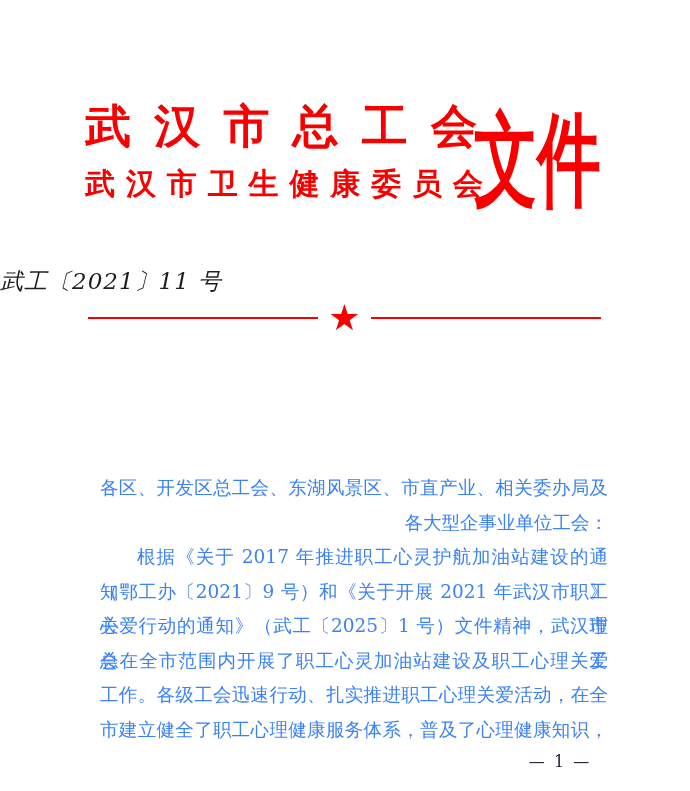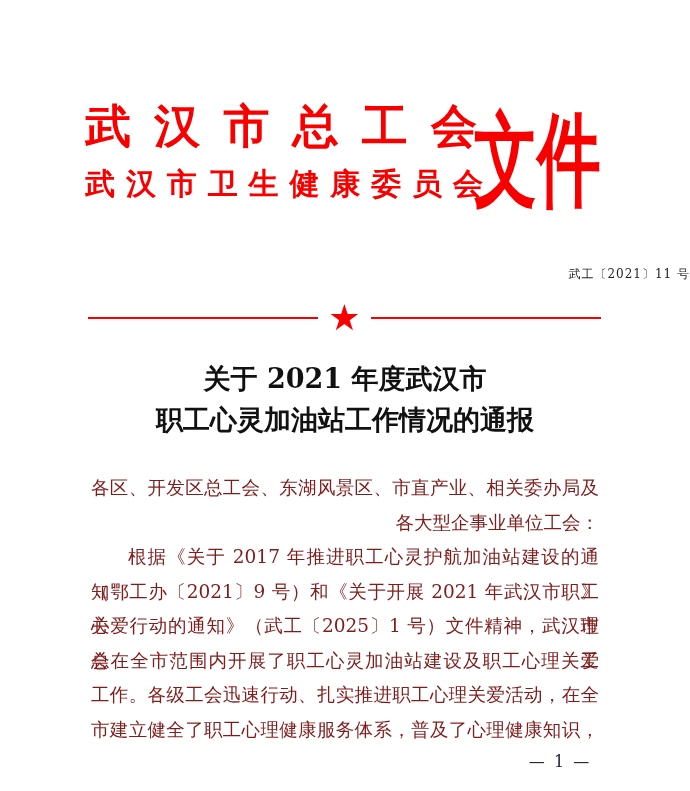--- a/index.html
+++ b/index.html
@@ -52,24 +52,25 @@
     transform: scaleX(0.62);
     transform-origin: left top;
   }
 
   
   .doc-number {
     position: absolute;
     top: 266px;
     left: 0;
     width: 100%;
-    text-align: right;
-    font-size: 12px;
+    text-align: left;
+    font-size: 23px;
     letter-spacing: 1px;
     color: var(--ink);
+    font-style: italic;
   }
 
   
   .red-rule {
     position: absolute;
     top: 300px;
     left: 88px;
     width: 513px;
     height: 36px;
     display: flex;
@@ -97,25 +98,25 @@
     text-align: center;
     font-weight: bold;
     font-size: 27px;
     line-height: 41px;
     color: #111111;
   }
 
   
   .body-text {
     position: absolute;
-    left: 91px;
+    left: 100px;
     top: 471px;
     width: 508px;
     font-size: 18.5px;
-    color: #7f1d1d;
+    color: #3b82f6;
   }
   .body-line {
     line-height: 34.5px;
     height: 34.5px;
     white-space: nowrap;
     text-align: right;
   }
   .body-line.jline {
     white-space: normal;
     text-align: justify;
@@ -147,24 +148,20 @@
   <div class="doc-type">文件</div>
 
   <div class="doc-number">武工〔2021〕11 号</div>
 
   <div class="red-rule">
     <div class="rule-line"></div>
     <span class="rule-star">★</span>
     <div class="rule-line"></div>
   </div>
 
-  <div class="doc-title">
-    <div>关于 2021 年度武汉市</div>
-    <div>职工心灵加油站工作情况的通报</div>
-  </div>
 
   <div class="body-text">
     <div class="body-line jline">各区、开发区总工会、东湖风景区、市直产业、相关委办局及</div>
     <div class="body-line">各大型企事业单位工会：</div>
     <div class="body-line jline indent">根据《关于 2017 年推进职工心灵护航加油站建设的通知》</div>
     <div class="body-line jline">（鄂工办〔2021〕9 号）和《关于开展 2021 年武汉市职工心理</div>
     <div class="body-line jline">关爱行动的通知》（武工〔2025〕1 号）文件精神，武汉市总工</div>
     <div class="body-line jline">会在全市范围内开展了职工心灵加油站建设及职工心理关爱</div>
     <div class="body-line jline">工作。各级工会迅速行动、扎实推进职工心理关爱活动，在全</div>
     <div class="body-line jline">市建立健全了职工心理健康服务体系，普及了心理健康知识，</div>

